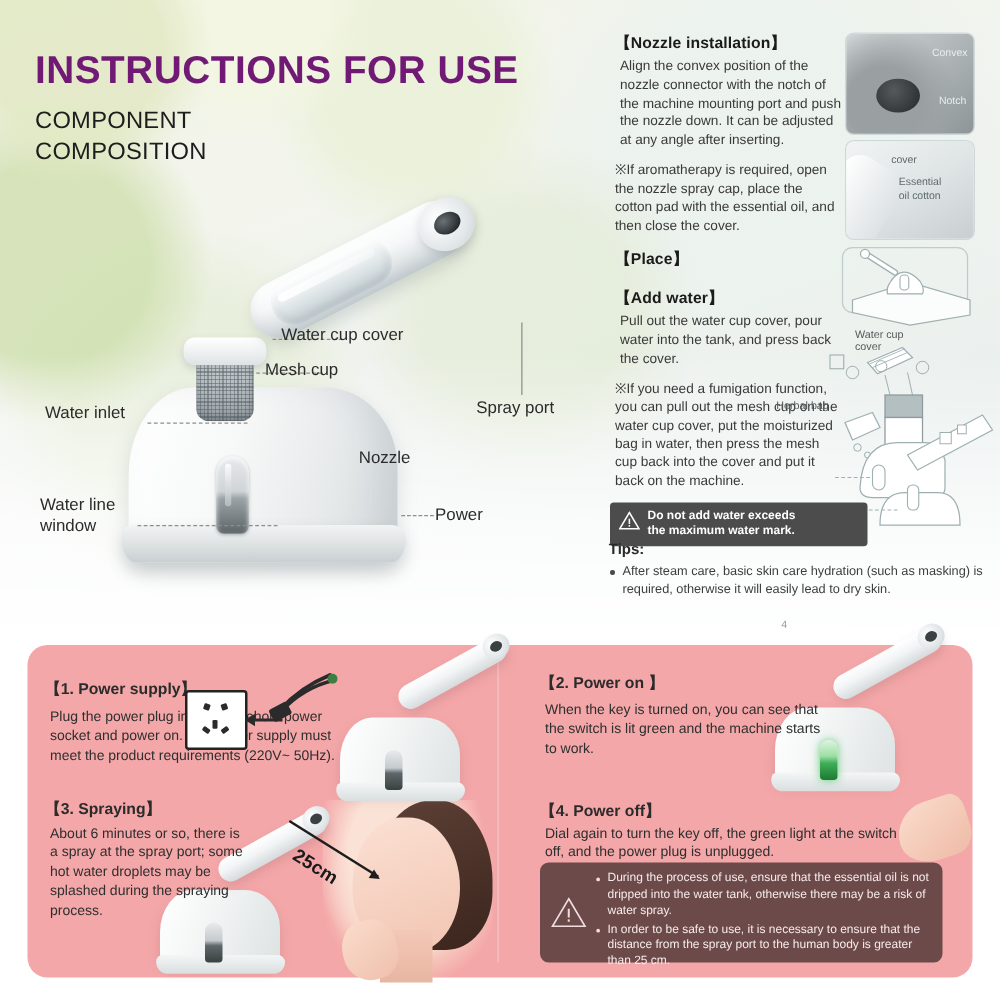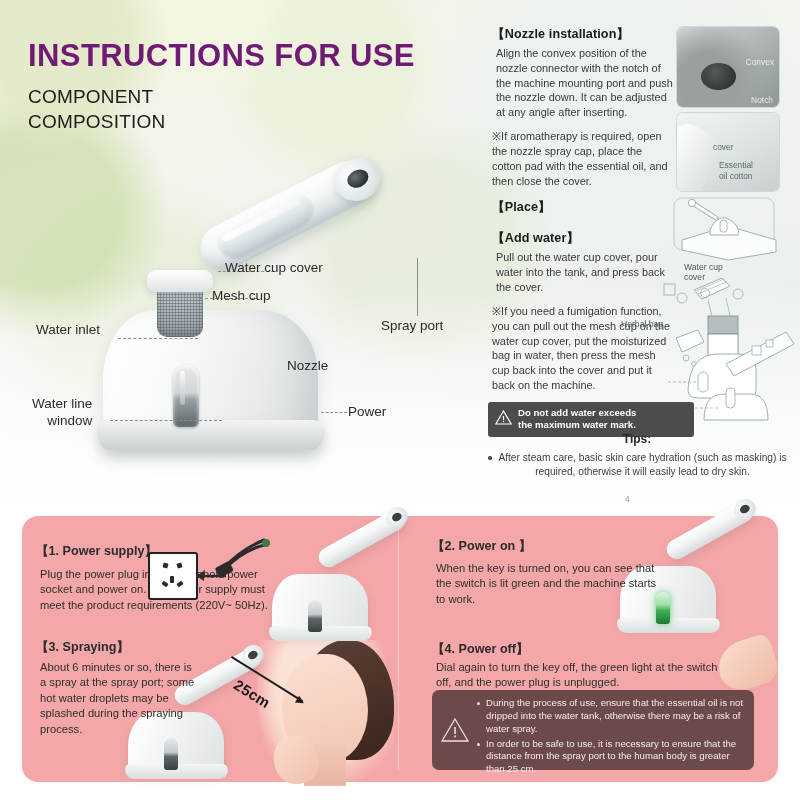--- a/index.html
+++ b/index.html
@@ -132,41 +132,41 @@
   .gap{height:11px;}
 
   .warnbar{
     margin-top:9px;margin-left:-4px;width:192px;
     background:#4c4c4c;color:#fff;border-radius:3px;
     padding:5px 7px;display:flex;align-items:center;gap:6px;
   }
   .warnbar .tri{flex:0 0 auto;}
   .warnbar .wtext{font-size:9.6px;font-weight:bold;line-height:1.3;}
 
-  .tips{position:absolute;left:487px;top:432px;width:300px;z-index:7;text-align:center;}
+  .tips{position:absolute;left:487px;top:432px;width:300px;z-index:7;}
   .tips-h{font-size:12px;color:#2a2a2a;font-weight:bold;margin-bottom:5px;}
   .tip-li{
     font-size:10.2px;color:#3d3d3d;line-height:1.35;margin-bottom:6px;
     padding-left:11px;position:relative;
   }
   .tip-li:before{
     content:"";position:absolute;left:1px;top:5px;width:3.5px;height:3.5px;
     border-radius:50%;background:#4a4a4a;
   }
   .pagenum{
     position:absolute;left:625px;top:494px;font-size:8.5px;color:#9a9a9a;z-index:7;
   }
 
   
   .thumb{
     position:absolute;z-index:6;border:1px solid #cfd8d9;border-radius:7px;overflow:hidden;
     background:#eef2f2;
   }
   .thumb .tlabel{
-    position:absolute;font-size:8.4px;color:#5f6a6c;white-space:nowrap;margin-top:20px;
+    position:absolute;font-size:8.4px;color:#5f6a6c;white-space:nowrap;
   }
   .photo-a{
     position:absolute;inset:0;
     background:
       radial-gradient(circle at 30% 70%, #9aa0a2 0 30px, rgba(154,160,162,0) 60px),
       linear-gradient(135deg,#cfd4d5 0%,#b6bcbe 45%,#8e9597 100%);
   }
   .photo-a:after{
     content:"";position:absolute;left:24%;top:45%;width:34%;height:34%;
     background:radial-gradient(circle at 40% 35%,#55595b,#24282a);border-radius:50%;
@@ -345,21 +345,21 @@
   <div class="leader" style="left:218px;top:271px;width:56px;"></div>
   <div class="leader" style="left:200px;top:298px;width:58px;"></div>
   <div class="leader" style="left:118px;top:338px;width:80px;"></div>
   <div class="leader" style="left:110px;top:420px;width:112px;"></div>
   <div class="leader" style="left:321px;top:412px;width:26px;"></div>
   <div class="leader-v" style="left:417px;top:258px;height:58px;"></div>
 
   <div class="lbl" style="left:225px;top:260px;">Water cup cover</div>
   <div class="lbl" style="left:212px;top:288px;">Mesh cup</div>
   <div class="lbl" style="left:36px;top:322px;">Water inlet</div>
-  <div class="lbl" style="left:32px;top:396px;text-align:right;">
+  <div class="lbl" style="left:32px;top:396px;">
     <div>Water line</div>
     <div>window</div>
   </div>
   <div class="lbl" style="left:381px;top:318px;">Spray port</div>
   <div class="lbl" style="left:287px;top:358px;">Nozzle</div>
   <div class="lbl" style="left:348px;top:404px;">Power</div>
 
   <div class="col-right">
 
     <div>

